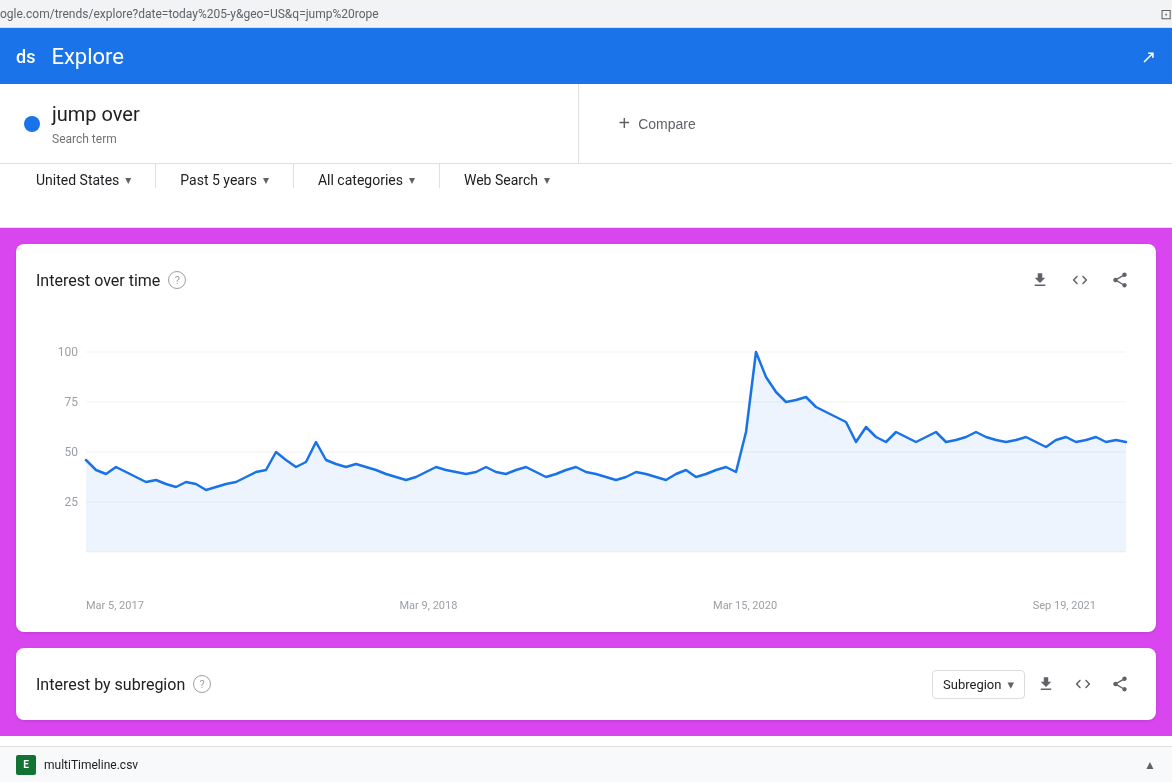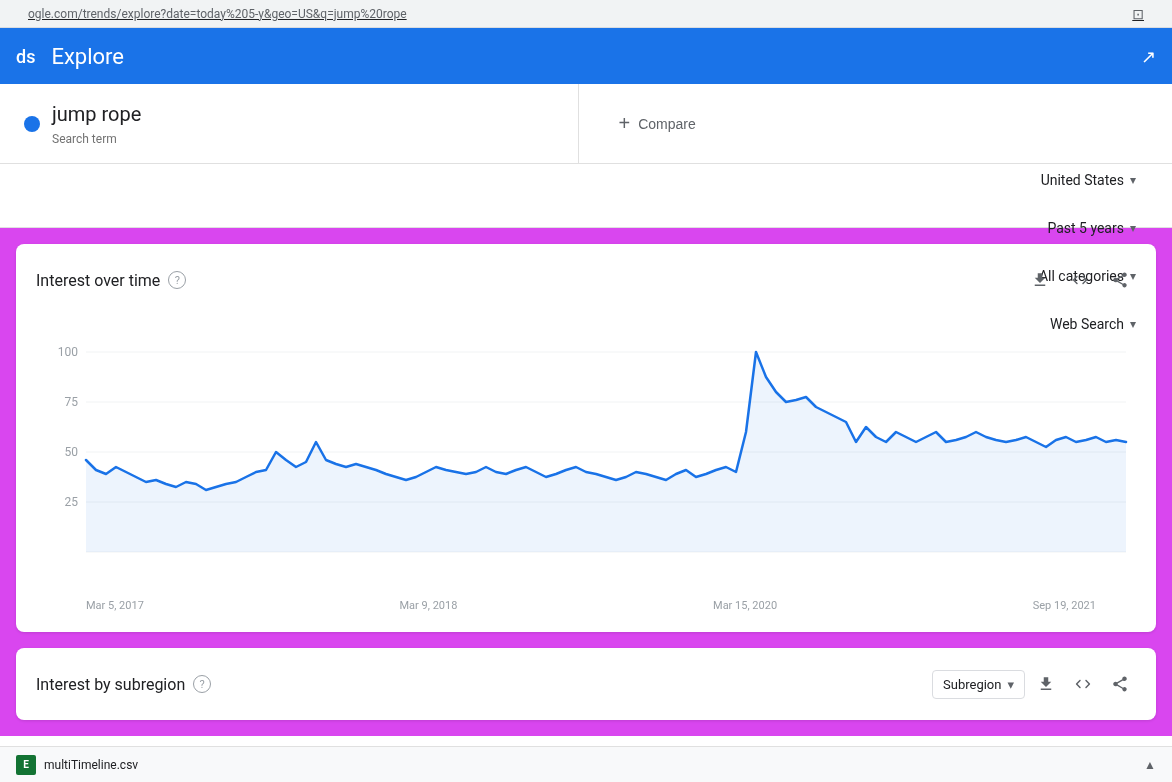--- a/index.html
+++ b/index.html
@@ -4,23 +4,22 @@
   <style>
     * { box-sizing: border-box; margin: 0; padding: 0; }
     body { font-family: 'Roboto', Arial, sans-serif; background: #fff; color: #202124; font-size: 14px; }
 
     
     .browser-bar {
       height: 28px;
       background: #f1f3f4;
       display: flex;
       align-items: center;
-      padding: 0 28px;
+      padding: 0 0;
       border-bottom: 1px solid #dadce0;
-      text-decoration: underline;
     }
     .browser-bar-url {
       font-size: 12px;
       color: #5f6368;
       flex: 1;
     }
     .browser-bar-icon {
       font-size: 14px;
       color: #5f6368;
       margin-left: 8px;
@@ -102,26 +101,25 @@
     }
     .compare-btn-plus {
       font-size: 20px;
       margin-right: 8px;
       color: #5f6368;
     }
 
     
     .filters-bar {
       display: flex;
-      align-items: flex-end;
+      align-items: flex-start;
       padding: 0 24px;
       height: 64px;
       border-bottom: 1px solid #e0e0e0;
       gap: 8px;
-      flex-direction: column;
     }
     .filter-dropdown {
       display: flex;
       align-items: center;
       padding: 8px 12px;
       cursor: pointer;
       color: #202124;
       font-size: 14px;
       user-select: none;
     }
@@ -303,21 +301,21 @@
   <span class="app-header-back">ds</span>
   <span class="app-header-title">Explore</span>
   <div class="app-header-spacer"></div>
   <span class="app-header-icon">↗</span>
 </div>
 
 <div class="search-term-section">
   <div class="search-term-left">
     <div class="search-term-dot" style="background: #1a73e8;"></div>
     <div class="search-term-info">
-      <div class="search-term-name">jump rope</div>
+      <div class="search-term-name">jump over</div>
       <div class="search-term-label">Search term</div>
     </div>
   </div>
   <div class="search-term-right">
     <button class="compare-btn">
       <span class="compare-btn-plus">+</span>
       <span>Compare</span>
     </button>
   </div>
 </div>

